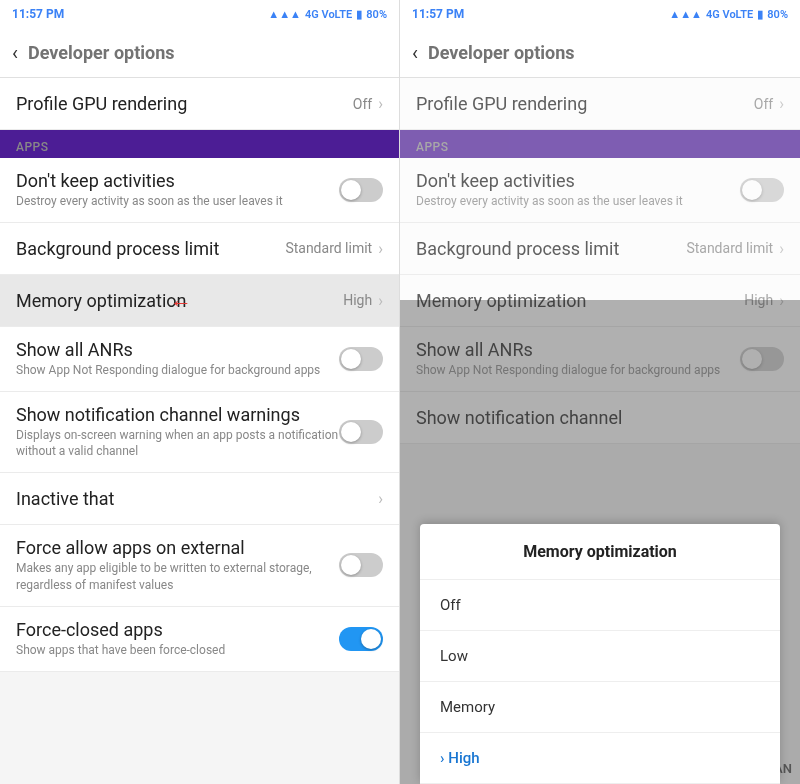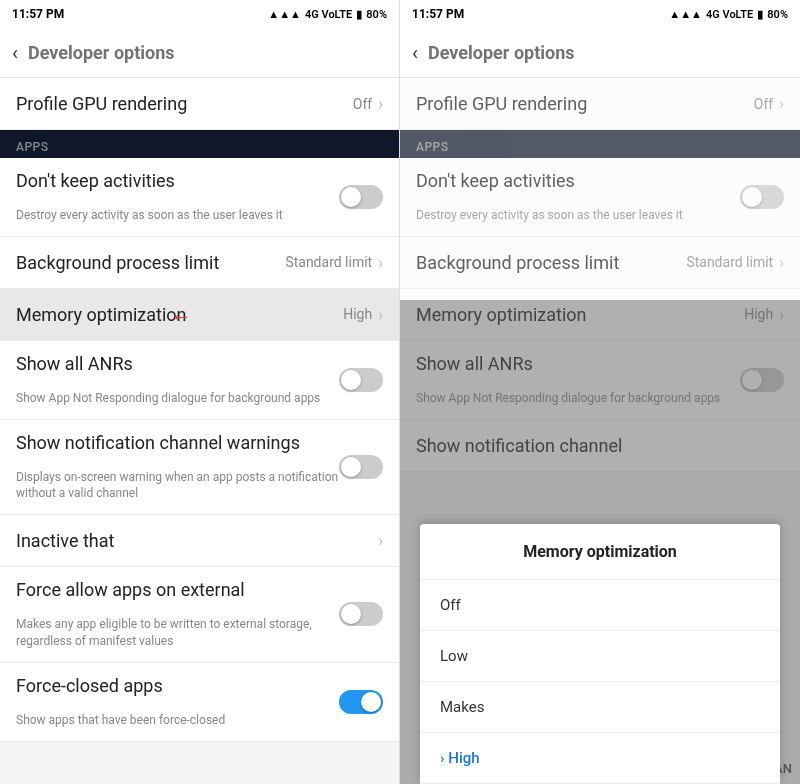--- a/index.html
+++ b/index.html
@@ -24,21 +24,21 @@
 
     .status-bar {
       background: #fff;
       height: 28px;
       display: flex;
       align-items: center;
       justify-content: space-between;
       padding: 0 12px;
       font-size: 12px;
       font-weight: 600;
-      color: #000000;
+      color: #3b82f6;
       gap: 12px;
     }
 
     .status-bar .time { font-weight: 700; font-size: 12px; }
     .status-icons { display: flex; align-items: center; gap: 4px; font-size: 11px; }
 
     .header {
       background: #fff;
       height: 50px;
       display: flex;
@@ -62,29 +62,29 @@
       padding: 12px 16px;
       display: flex;
       align-items: center;
       justify-content: space-between;
       border-bottom: 1px solid #ebebeb;
       min-height: 52px;
     }
 
     .settings-item-content { flex: 1; }
     .settings-item-title { font-size: 18px; color: #222; font-weight: 400; }
-    .settings-item-subtitle { font-size: 12px; color: #888; margin-top: 16px; line-height: 1.4; }
+    .settings-item-subtitle { font-size: 12px; color: #888; margin-top: 2px; line-height: 1.4; }
 
     .settings-section-label {
       padding: 10px 16px 4px;
       font-size: 12px;
       color: #888;
       font-weight: 500;
       letter-spacing: 0.5px;
-      background: #0f172a;
+      background: #4c1d95;
     }
 
     .settings-value { font-size: 14px; color: #888; margin-right: 4px; white-space: nowrap; }
 
     .chevron {
       color: #bbb;
       font-size: 16px;
       margin-left: 2px;
     }
 
@@ -387,19 +387,19 @@
     </div>
 
   </div>
 
   <div class="dialog-overlay">
     <div class="dialog-bg"></div>
     <div class="dialog">
       <div class="dialog-title">Memory optimization</div>
       <div class="dialog-option">Off</div>
       <div class="dialog-option">Low</div>
-      <div class="dialog-option">Makes</div>
+      <div class="dialog-option">Memory</div>
       <div class="dialog-option selected">High</div>
     </div>
   </div>
 
   <div class="watermark">MOBIGYAAN</div>
 </div>
 
 </body></html>

